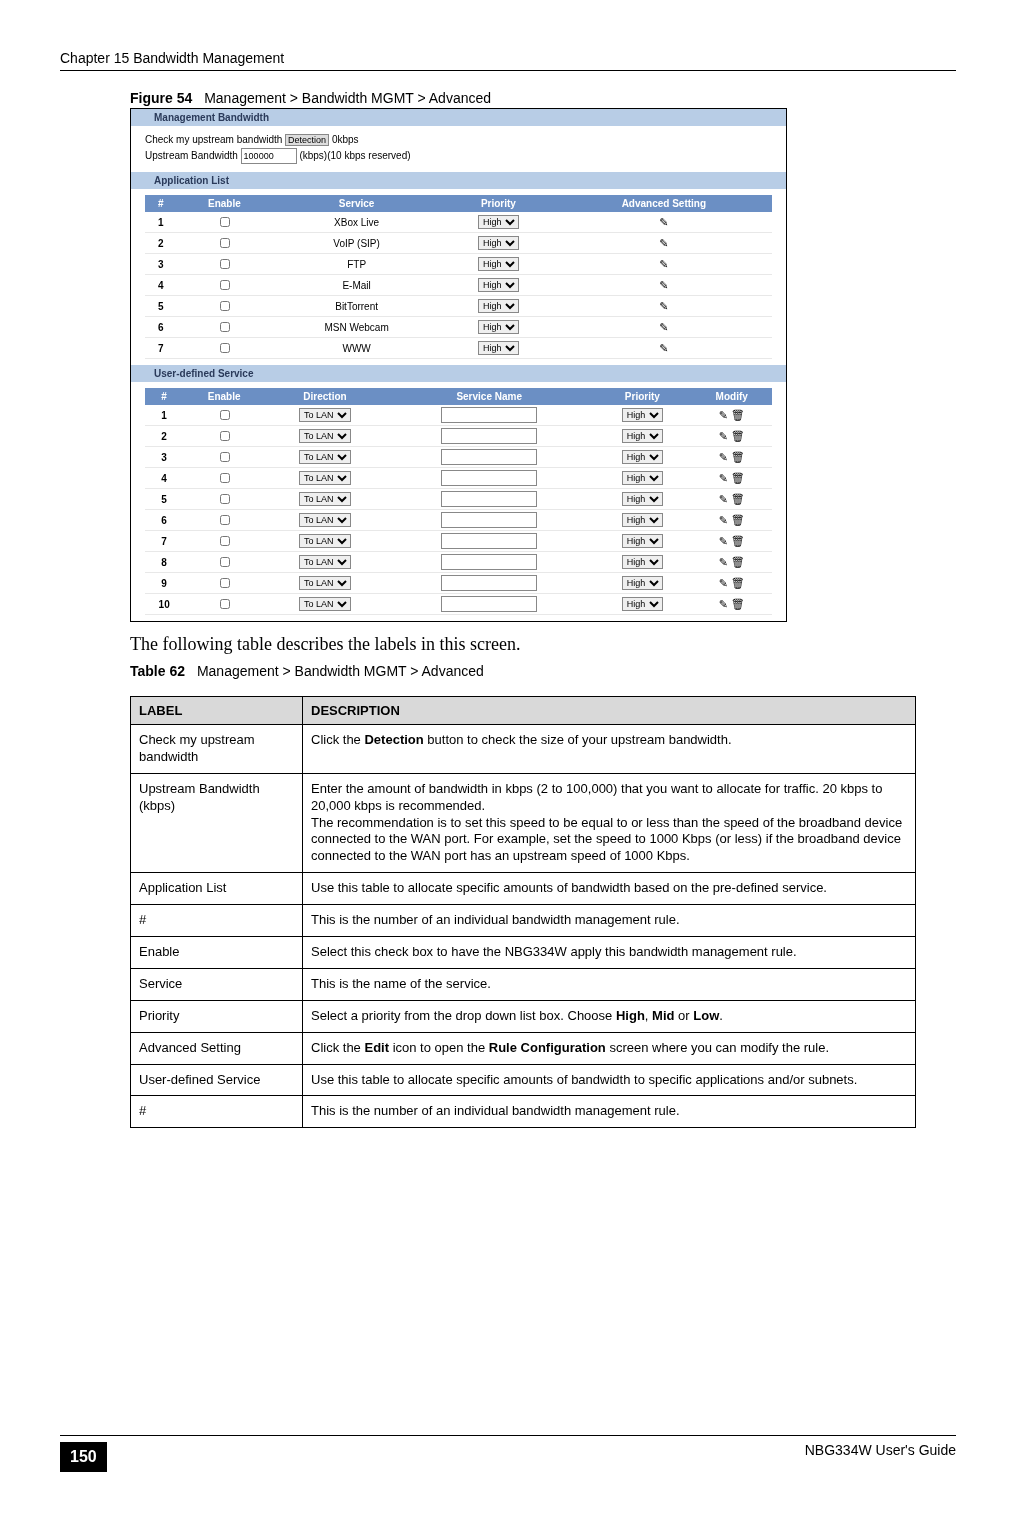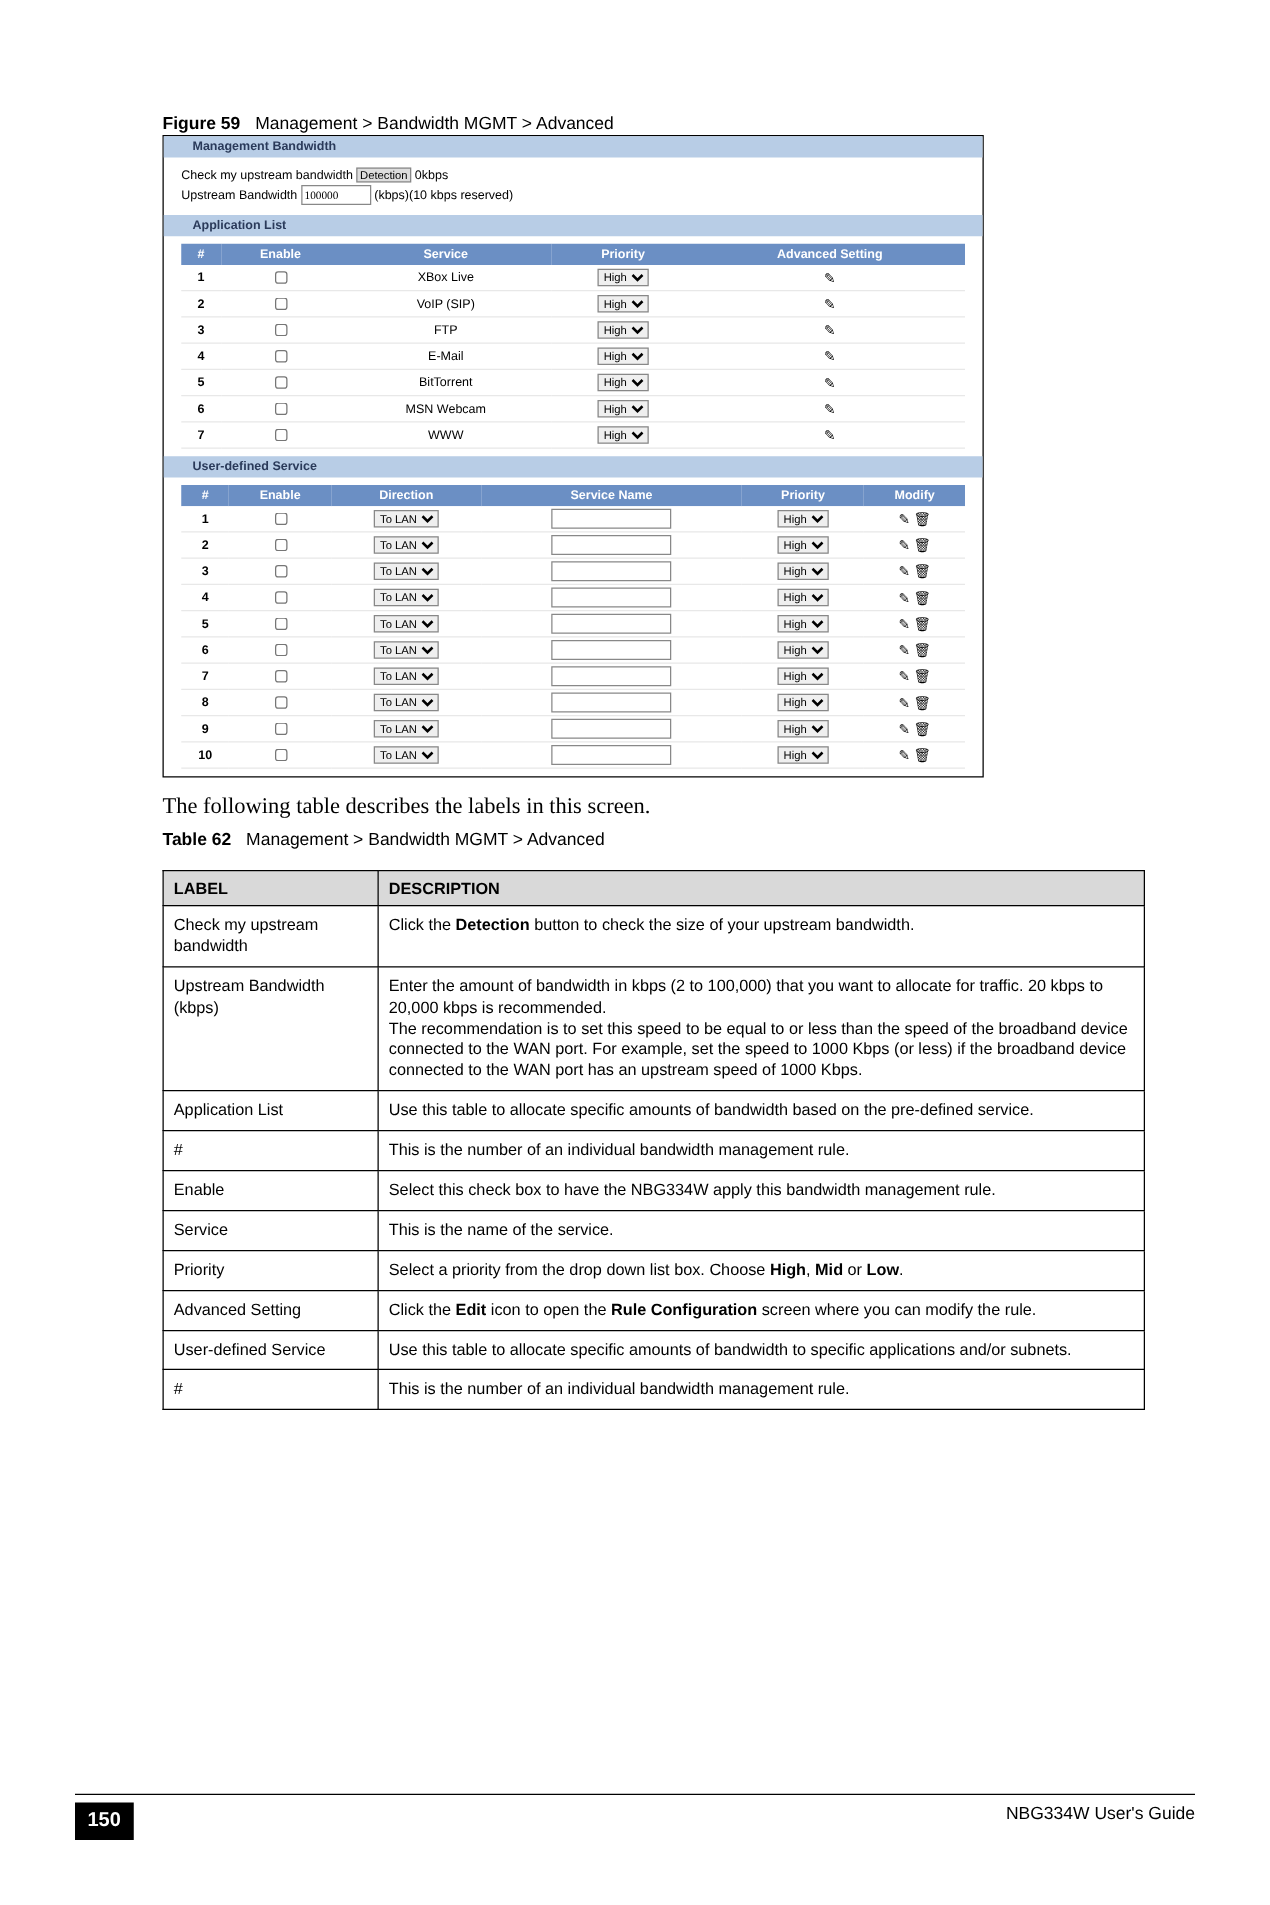--- a/index.html
+++ b/index.html
@@ -86,21 +86,20 @@
   background: #ddd;
   border: 1px solid #888;
   font-size: 9px;
   padding: 0 2px;
 }
 .mini-input {
   border: 1px solid #888;
   font-size: 9px;
   width: 50px;
   height: 12px;
-  font-family: Liberation Serif, serif;
 }
 .app-table {
   width: 100%;
   border-collapse: collapse;
   font-size: 10px;
 }
 .app-table th {
   background: #6b8fc4;
   color: #fff;
   font-weight: bold;
@@ -185,24 +184,27 @@
 .guide-name {
   float: right;
   font-size: 14px;
   margin-top: 0;
 }
 </style>
 </head>
 <body>
 
 <div class="page">
+  <div class="header-line">
+    <span>Chapter 15 Bandwidth Management</span>
+  </div>
 
   <div class="content">
     <div class="figure-caption">
-      <span class="label">Figure 59</span>
+      <span class="label">Figure 54</span>
       <span class="title">Management &gt; Bandwidth MGMT &gt; Advanced</span>
     </div>
 
     <div class="screenshot-box">
 
       <div class="section-header">Management Bandwidth</div>
       <div class="section-body">
         <div class="bw-row">
           <span>Check my upstream bandwidth</span>
           <button class="mini-btn">Detection</button>

